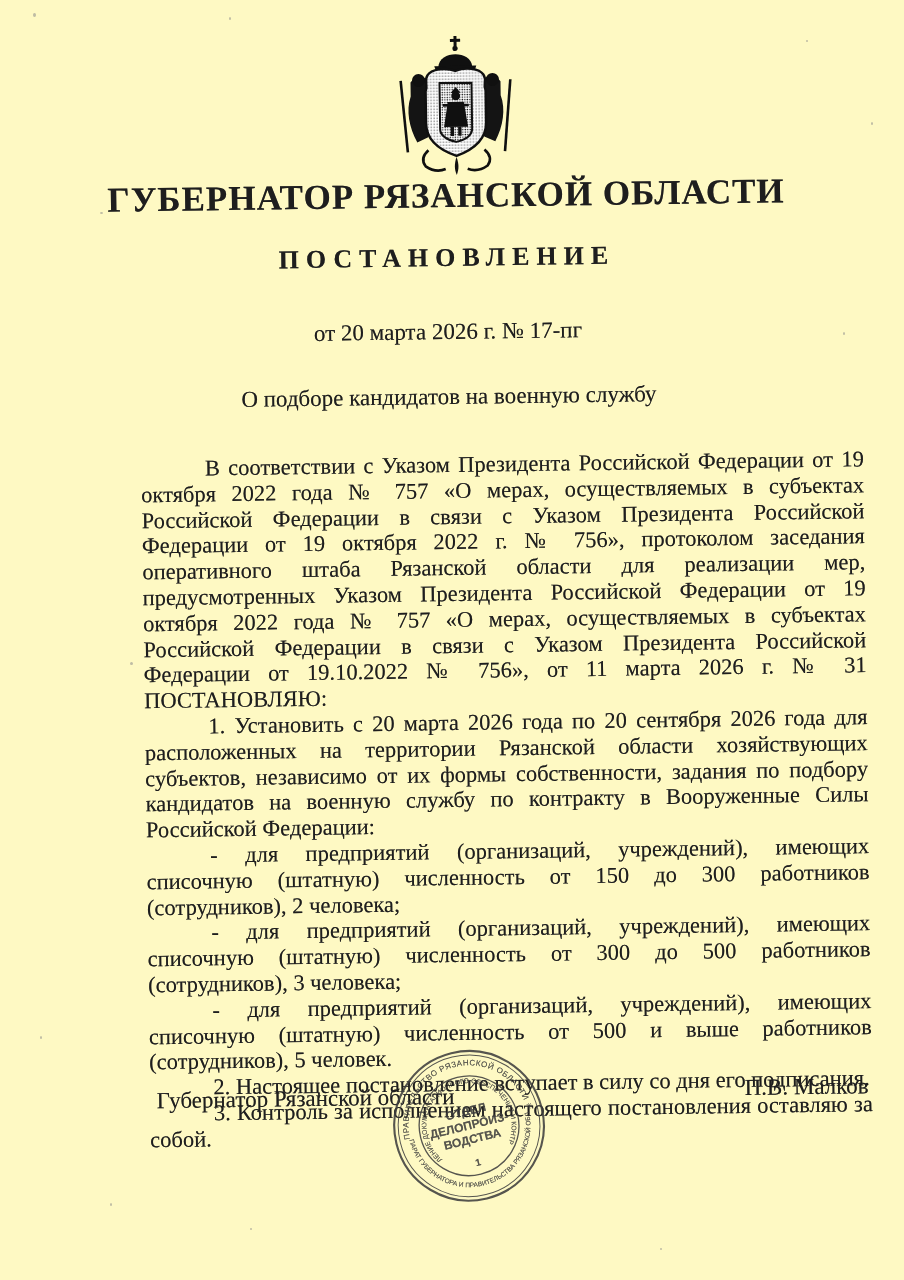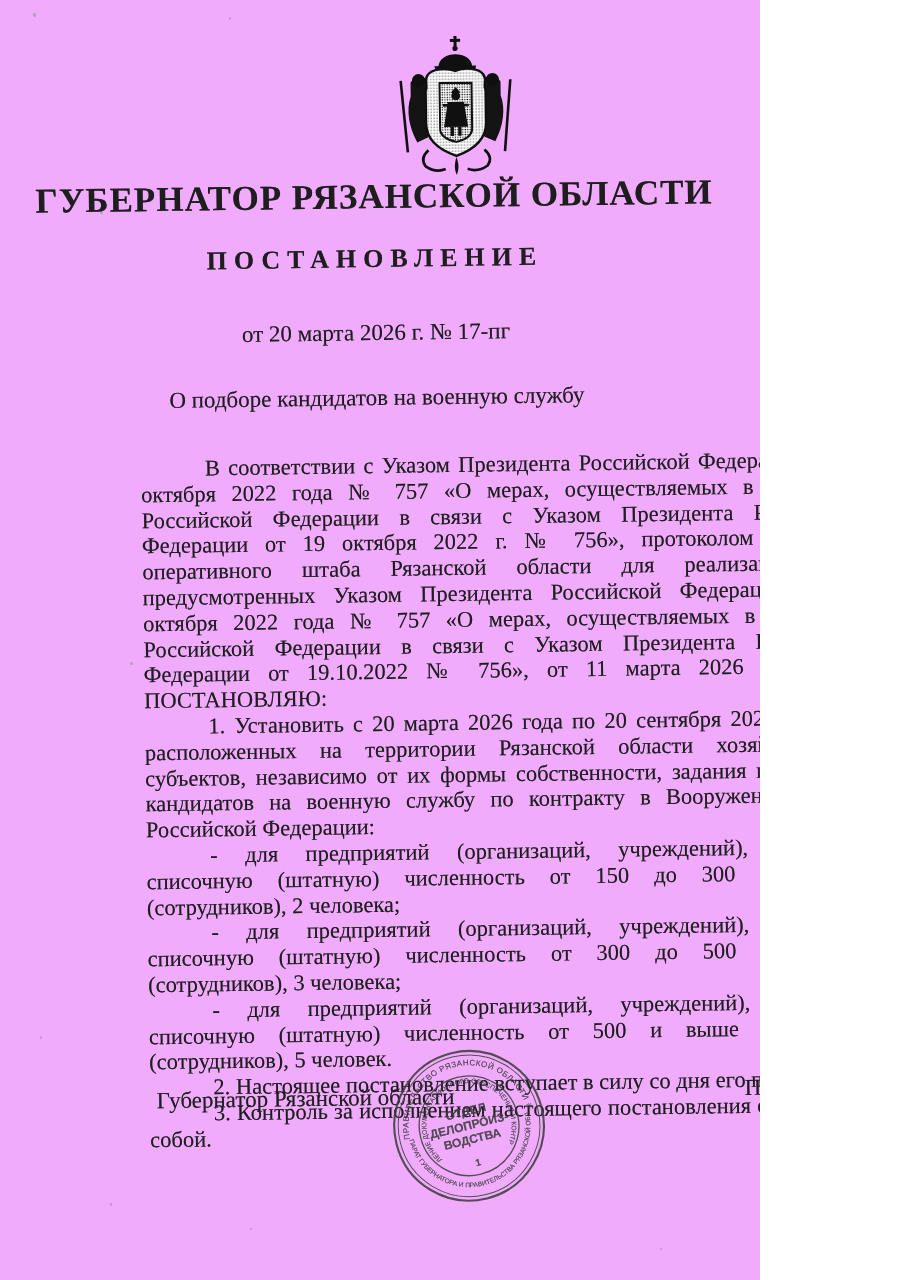--- a/index.html
+++ b/index.html
@@ -1,17 +1,17 @@
 <!DOCTYPE html>
 <html><head>
 <meta charset="utf-8">
 <style>
   html,body{margin:0;padding:0;background:#ffffff;}
   .page{
-    position:relative;width:760px;height:1280px;background:#f0abfc;
+    position:relative;width:904px;height:1280px;background:#fef9c3;
     overflow:hidden;font-family:"Liberation Serif","DejaVu Serif",serif;color:#1e1e1e;
   }
   .scan{position:absolute;inset:0;transform:rotate(-0.8deg);transform-origin:452px 620px;}
   .scan *{text-shadow:0 0 0.6px rgba(45,45,45,.6);}
   .arms{position:absolute;left:401px;top:36px;width:124px;height:142px;}
   .org-title{
     position:absolute;top:176px;left:0;width:100%;text-align:center;
     font-size:35px;font-weight:bold;letter-spacing:1px;white-space:nowrap;
   }
   .doc-type{

